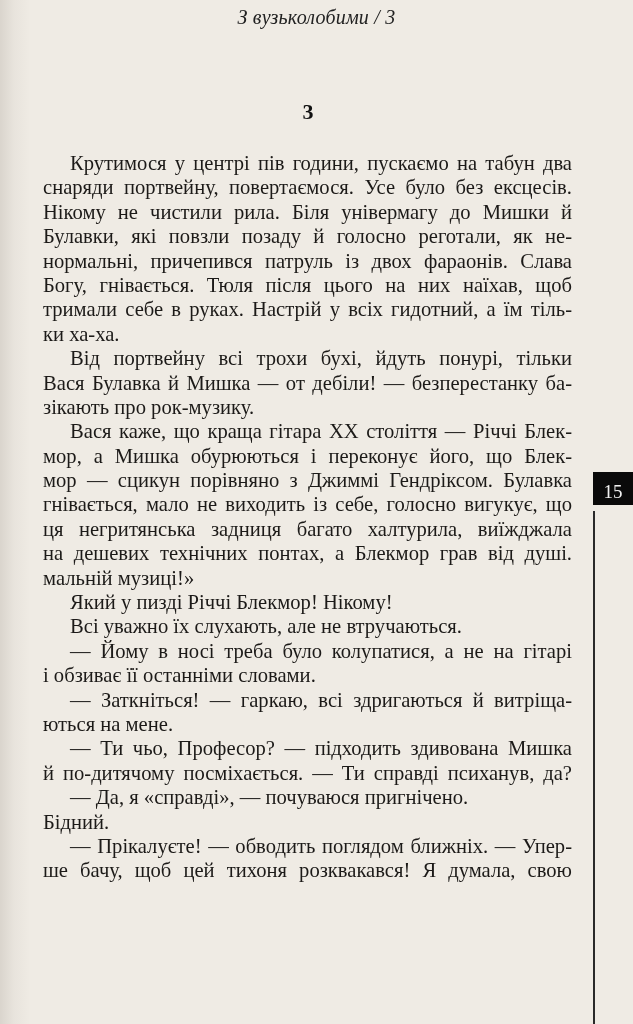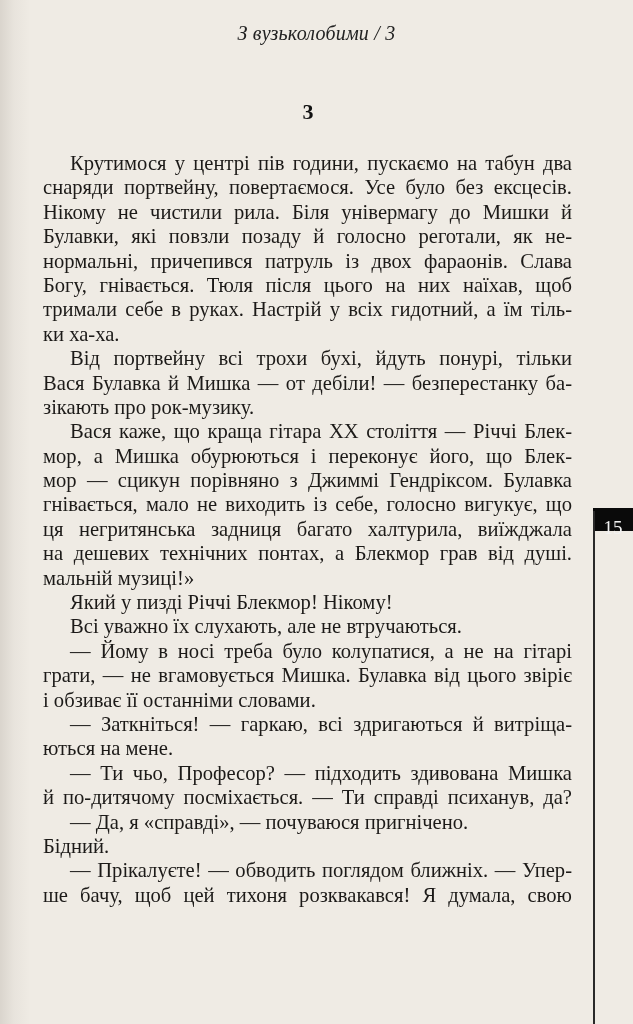--- a/index.html
+++ b/index.html
@@ -25,21 +25,20 @@
     .running-head {
       position: absolute;
       top: 6px;
       left: 0;
       width: 633px;
       text-align: center;
       font-style: italic;
       font-size: 20px;
       letter-spacing: 0.2px;
       color: #222;
-      margin-top: 16px;
     }
     .chapter-number {
       position: absolute;
       top: 99px;
       left: 0;
       width: 616px;
       text-align: center;
       font-weight: bold;
       font-size: 22px;
       color: #111;
@@ -63,28 +62,27 @@
       padding-left: 27px;
     }
     .body-text .line.last {
       text-align-last: left;
     }
     .thumb-tab {
       position: absolute;
       left: 593px;
       top: 472px;
       width: 40px;
-      height: 23px;
+      height: 33px;
       background: #0a0a0a;
       color: #f2f2f2;
       font-size: 19px;
       line-height: 39px;
       text-align: center;
       font-family: "Liberation Serif", serif;
-      margin-top: 36px;
     }
     .edge-rule {
       position: absolute;
       left: 593px;
       top: 511px;
       width: 1.5px;
       height: 513px;
       background: #2a2a2a;
     }
   </style>
@@ -110,21 +108,20 @@
       <span class="line indent">Вася каже, що краща гітара XX століття — Річчі Блек-</span>
       <span class="line">мор, а Мишка обурюються і переконує його, що Блек-</span>
       <span class="line">мор — сцикун порівняно з Джиммі Гендріксом. Булавка</span>
       <span class="line">гнівається, мало не виходить із себе, голосно вигукує, що</span>
       <span class="line">ця негритянська задниця багато халтурила, виїжджала</span>
       <span class="line">на дешевих технічних понтах, а Блекмор грав від душі.</span>
       <span class="line last">мальній музиці!»</span>
       <span class="line indent last">Який у пизді Річчі Блекмор! Нікому!</span>
       <span class="line indent last">Всі уважно їх слухають, але не втручаються.</span>
       <span class="line indent">— Йому в носі треба було колупатися, а не на гітарі</span>
-      <span class="line">грати, — не вгамовується Мишка. Булавка від цього звіріє</span>
       <span class="line last">і обзиває її останніми словами.</span>
       <span class="line indent">— Заткніться! — гаркаю, всі здригаються й витріща-</span>
       <span class="line last">ються на мене.</span>
       <span class="line indent">— Ти чьо, Професор? — підходить здивована Мишка</span>
       <span class="line">й по-дитячому посміхається. — Ти справді психанув, да?</span>
       <span class="line indent last">— Да, я «справді», — почуваюся пригнічено.</span>
       <span class="line last">Бідний.</span>
       <span class="line indent">— Прікалуєте! — обводить поглядом ближніх. — Упер-</span>
       <span class="line">ше бачу, щоб цей тихоня розквакався! Я думала, свою</span>
     </div>

